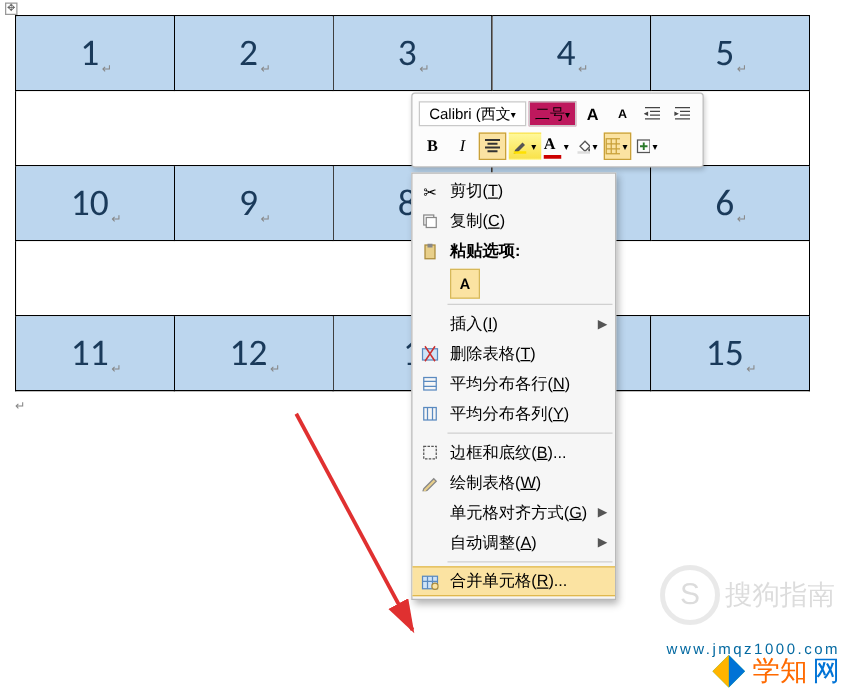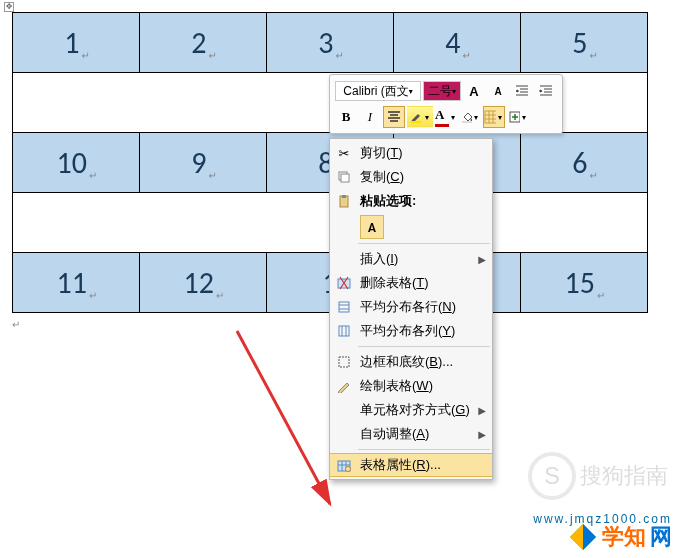--- a/index.html
+++ b/index.html
@@ -28,21 +28,21 @@
   .ctx-item { display: flex; align-items: center; height: 24px; padding: 0 8px 0 30px; position: relative; cursor: pointer; }
   .ctx-item.hl { background: #fbe3a2; border-top:1px solid #e0b84d; border-bottom:1px solid #e0b84d; }
   .ctx-icon { position: absolute; left: 6px; top: 4px; width: 16px; height: 16px; display:flex; align-items:center; justify-content:center; }
   .ctx-sep { height: 1px; background: #d0d0d0; margin: 3px 2px 3px 28px; }
   .ctx-sub { position:absolute; right:6px; font-size:10px; color:#555; }
   .ctx-label u { text-decoration: underline; }
   .paste-opt { margin-left: 30px; margin-top:2px; margin-bottom:4px; width:24px; height:24px; border:1px solid #d6b85a; background:#fbe3a2; display:flex; align-items:center; justify-content:center; font-family:Calibri; font-weight:bold; }
   .arrow-annot { position:absolute; left:232px; top:326px; width:180px; height:200px; pointer-events:none; }
   .watermark1 { position:absolute; right:14px; bottom:58px; opacity:.18; font-size:22px; color:#444; display:flex; align-items:center; gap:4px;}
   .watermark1 .circ { width:48px; height:48px; border:4px solid #888; border-radius:50%; display:flex; align-items:center; justify-content:center; font-size:24px;}
-  .wm2 { position:absolute; right:10px; bottom:6px; display:flex; align-items:center; gap:4px; font-size:22px; font-weight:bold; }
+  .wm2 { position:absolute; right:10px; bottom:6px; display:flex; align-items:center; gap:4px; font-size:22px; font-weight:normal; }
   .wm2 .logo { width:30px; height:30px; position:relative; }
   .wm2 .txt1 { color:#ff6a00; }
   .wm2 .txt2 { color:#0073d6; }
   .wm3 { position:absolute; right:10px; bottom:32px; font-size:12px; color:#0369a1; letter-spacing:2px;}
 </style>
 </head>
 <body>
 
 <div class="page">
   <div class="corner-plus">✥</div>
@@ -230,21 +230,21 @@
   </div>
   <div class="ctx-sep"></div>
   <div class="ctx-item hl">
     <span class="ctx-icon">
       <svg width="14" height="14">
           <rect x="1" y="2" width="12" height="10" fill="#cfe3f7" stroke="#5a8ac0"></rect>
           <path d="M1 6h12M5 2v10M9 2v10" stroke="#5a8ac0"></path>
           <circle cx="11" cy="10" r="2.5" fill="#fbe3a2" stroke="#aa8a3a"></circle>
         </svg>
     </span>
-    <span class="ctx-label"><span>表格属性</span>(<u>R</u>)...</span>
+    <span class="ctx-label"><span>合并单元格</span>(<u>R</u>)...</span>
   </div>
 </div>
 
 <svg class="arrow-annot" viewBox="0 0 180 200">
   <defs>
       <marker id="ah" markerWidth="10" markerHeight="10" refX="8" refY="3" orient="auto">
         <path d="M0,0 L0,6 L9,3 z" fill="#e03030"></path>
       </marker>
     </defs>
   <line x1="5" y1="5" x2="98" y2="178" stroke="#e03030" stroke-width="3" marker-end="url(#ah)"></line>

